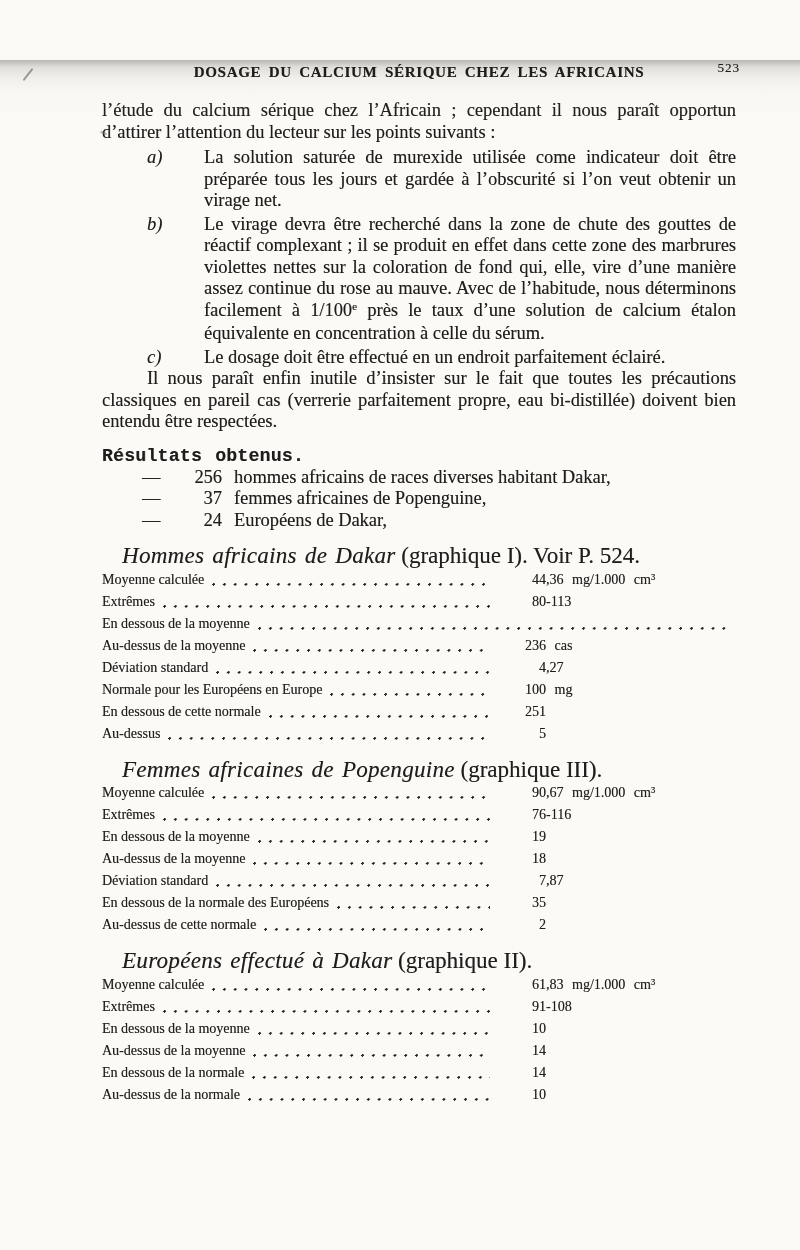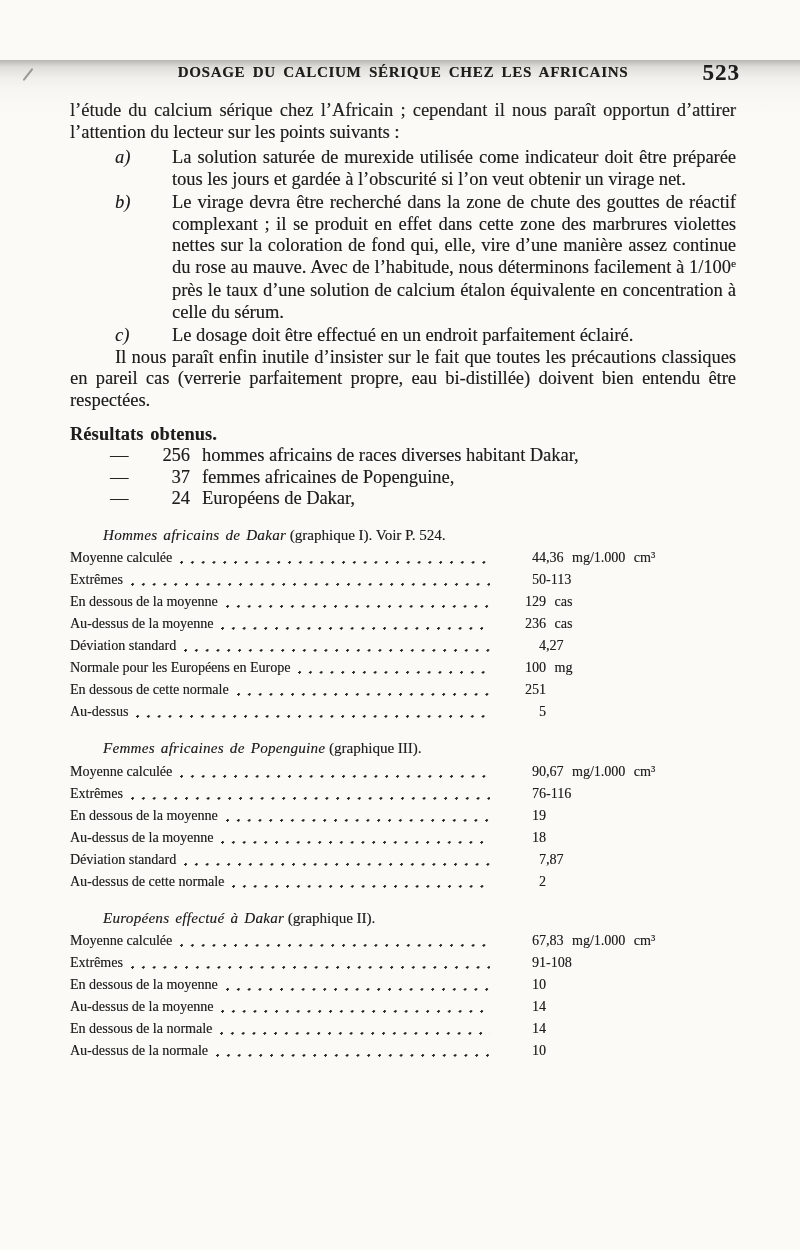--- a/index.html
+++ b/index.html
@@ -12,53 +12,53 @@
   .page{position:relative;width:800px;height:1250px;
     text-shadow:0.3px 0.15px 0 rgba(30,29,27,0.45);}
   .scan-top-shade{position:absolute;left:0;top:0;width:800px;height:60px;
     background:linear-gradient(180deg, rgba(118,116,110,0.50) 0px, rgba(150,148,140,0.28) 7px,
       rgba(185,183,175,0.16) 18px, rgba(215,213,205,0.08) 32px, rgba(251,250,247,0) 58px);
     pointer-events:none;}
   .artifact{position:absolute;background:#6f6d68;opacity:.65;}
   .a-slash{left:27px;top:7px;width:2px;height:15px;transform:rotate(38deg);border-radius:1px;}
   .a-speck{left:100px;top:72px;width:7px;height:2px;transform:rotate(24deg);border-radius:1px;opacity:.5;}
 
-  .content{padding:0 64px 0 70px;}
+  .content{padding:0 64px 0 102px;}
 
   .header{position:relative;margin-top:60px;height:26px;}
   .header .title{display:block;text-align:center;font-weight:bold;
     font-size:15px;letter-spacing:0.7px;padding-top:4px;word-spacing:3px;}
-  .header .pageno{position:absolute;right:-4px;top:0;font-size:23px;font-weight:bold;letter-spacing:1px;}
+  .header .pageno{position:absolute;right:-4px;top:0;font-size:13px;font-weight:normal;letter-spacing:1px;}
 
   p, .ptext{font-size:18.4px;line-height:21.5px;text-align:justify;hyphens:none;margin-left:27px;}
   p{margin:0;}
   .intro{margin-top:14px;}
   .indent{text-indent:45px;}
 
   .points{margin-top:4px;}
   .point{display:flex;margin-top:2px;}
   .point .marker{flex:none;margin-left:45px;width:30px;font-style:italic;
     font-size:18.4px;line-height:21.5px;}
   .point .ptext{flex:1;}
 
   .closing{margin-top:0;}
 
-  .results-heading{margin-top:12px;font-family:Liberation Serif, serif;
+  .results-heading{margin-top:12px;font-family:Liberation Mono, monospace;
     font-weight:bold;font-size:18.2px;line-height:22px;letter-spacing:0.2px;word-spacing:2px;}
   .results-intro{margin-top:6px;}
 
   .groups{margin-top:0;}
   .group{display:flex;font-size:18.4px;line-height:21.5px;}
   .gdash{flex:none;margin-left:40px;width:24px;}
   .gcount{flex:none;width:56px;text-align:right;}
   .gtext{flex:1;margin-left:12px;}
   .groups-footer{line-height:21.5px;}
 
   .section{margin-top:14px;}
-  .sec-title{margin-left:33px;font-size:15px;line-height:22.5px;white-space:nowrap;}
+  .sec-title{margin-left:20px;font-size:23px;line-height:22.5px;white-space:nowrap;}
   .sec-title .it{font-style:italic;letter-spacing:0.3px;word-spacing:2px;}
   .rows{margin-top:1px;}
   .row{display:flex;font-size:14px;line-height:22px;}
   .row-label{flex:none;white-space:nowrap;}
   .dots{flex:1 1 auto;margin:0 10px 0 8px;
     background-image:radial-gradient(circle at 1.6px 1.6px, #26251f 1.25px, rgba(0,0,0,0) 1.5px);
     background-size:10.8px 3.4px;background-repeat:repeat-x;
     background-position:left bottom 4.5px;}
   .val{flex:none;width:236px;white-space:nowrap;word-spacing:5px;}
   .val-num{display:inline-block;width:46px;text-align:right;word-spacing:normal;}
@@ -126,27 +126,26 @@
       <div class="rows">
   <div class="row">
     <span class="row-label">Moyenne calculée</span>
     <span class="dots"></span>
     <span class="val"><span class="val-num">44</span><span class="val-rest">,36 mg/1.000 cm³</span></span>
   </div>
 
   <div class="row">
     <span class="row-label">Extrêmes</span>
     <span class="dots"></span>
-    <span class="val"><span class="val-num">50</span><span class="val-rest">-113</span></span>
+    <span class="val"><span class="val-num">80</span><span class="val-rest">-113</span></span>
   </div>
 
   <div class="row">
     <span class="row-label">En dessous de la moyenne</span>
     <span class="dots"></span>
-    <span class="val"><span class="val-num">129</span><span class="val-rest"> cas</span></span>
   </div>
 
   <div class="row">
     <span class="row-label">Au-dessus de la moyenne</span>
     <span class="dots"></span>
     <span class="val"><span class="val-num">236</span><span class="val-rest"> cas</span></span>
   </div>
 
   <div class="row">
     <span class="row-label">Déviation standard</span>
@@ -200,36 +199,41 @@
     <span class="dots"></span>
     <span class="val"><span class="val-num">18</span><span class="val-rest"></span></span>
   </div>
 
   <div class="row">
     <span class="row-label">Déviation standard</span>
     <span class="dots"></span>
     <span class="val"><span class="val-num">7</span><span class="val-rest">,87</span></span>
   </div>
 
+  <div class="row">
+    <span class="row-label">En dessous de la normale des Européens</span>
+    <span class="dots"></span>
+    <span class="val"><span class="val-num">35</span><span class="val-rest"></span></span>
+  </div>
 
   <div class="row">
     <span class="row-label">Au-dessus de cette normale</span>
     <span class="dots"></span>
     <span class="val"><span class="val-num">2</span><span class="val-rest"></span></span>
   </div>
 </div>
     </div>
 
     <div class="section">
       <div class="sec-title"><span class="it">Européens effectué à Dakar</span><span> (graphique II).</span></div>
       <div class="rows">
   <div class="row">
     <span class="row-label">Moyenne calculée</span>
     <span class="dots"></span>
-    <span class="val"><span class="val-num">67</span><span class="val-rest">,83 mg/1.000 cm³</span></span>
+    <span class="val"><span class="val-num">61</span><span class="val-rest">,83 mg/1.000 cm³</span></span>
   </div>
 
   <div class="row">
     <span class="row-label">Extrêmes</span>
     <span class="dots"></span>
     <span class="val"><span class="val-num">91</span><span class="val-rest">-108</span></span>
   </div>
 
   <div class="row">
     <span class="row-label">En dessous de la moyenne</span>

